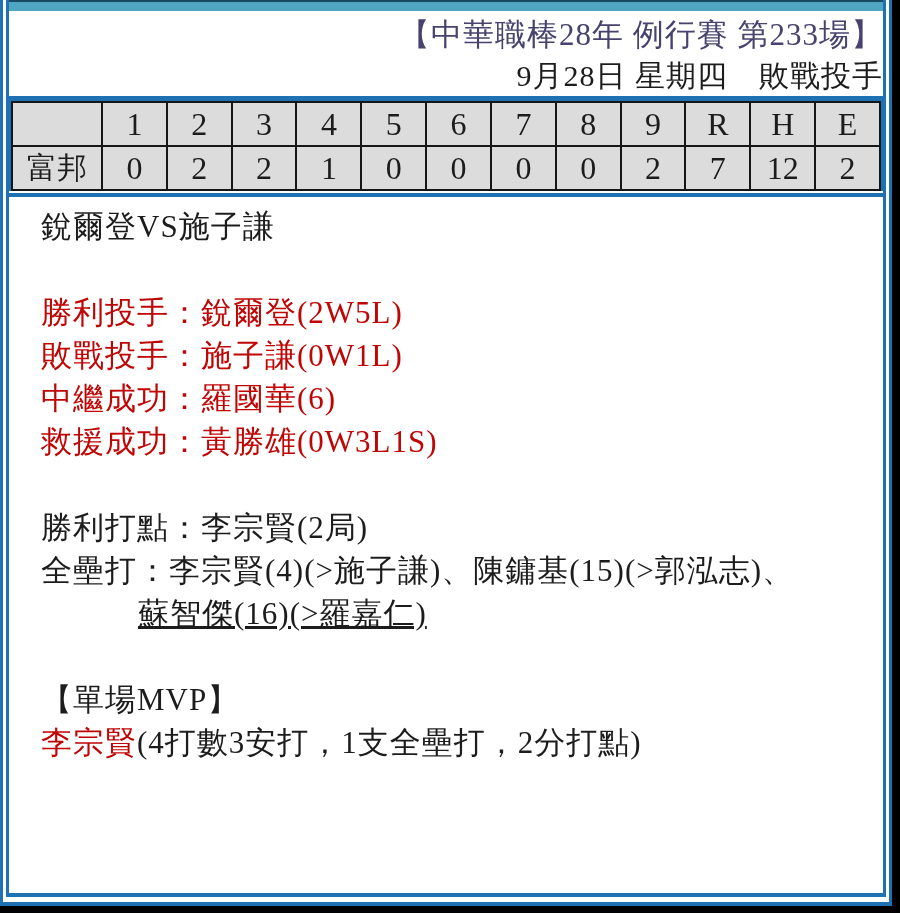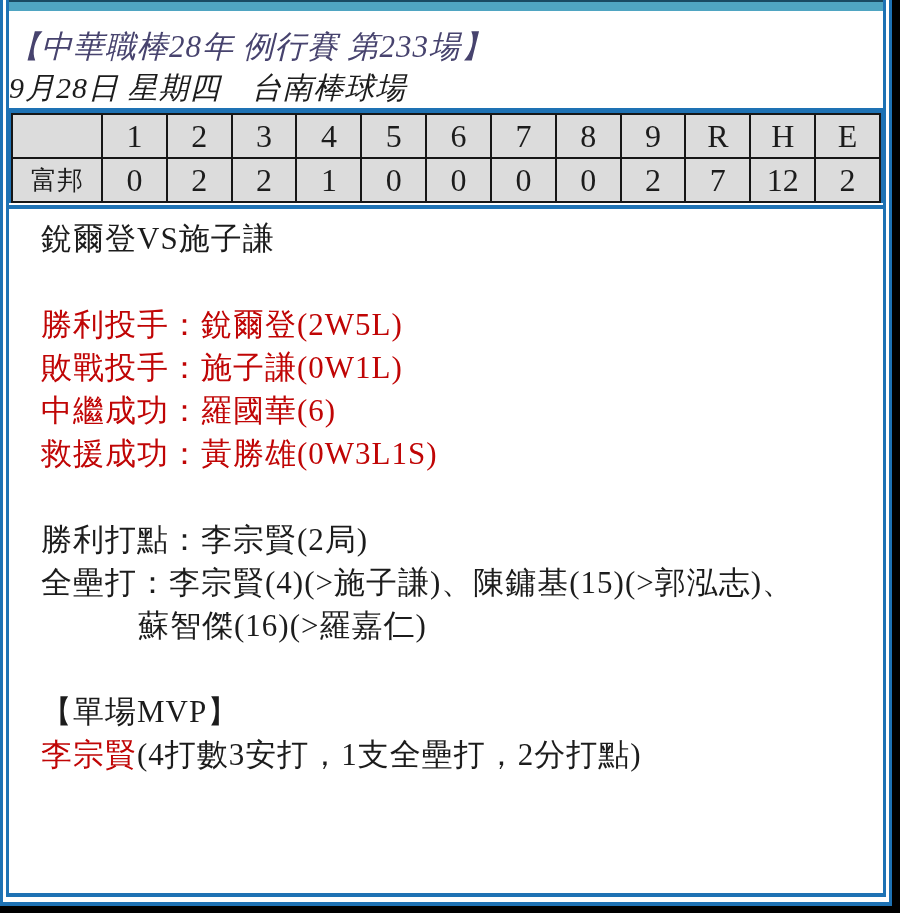--- a/index.html
+++ b/index.html
@@ -24,21 +24,21 @@
     background:#fff;
     border-left:9px double var(--blue);
     border-right:9px double var(--blue);
     border-bottom:13px double var(--blue);
   }
   .top-edge{
     height:11px;
     background:var(--teal);
     border-top:2px solid #194a63;
   }
-  .title-block{text-align:left;padding-top:15px;font-style:italic;}
+  .title-block{text-align:right;padding-top:3px;}
   .game-title{
     font-size:31px;line-height:42px;
     color:var(--purple);
     letter-spacing:1px;
   }
   .game-subtitle{
     font-size:30px;line-height:40px;
     color:var(--ink);
     letter-spacing:1px;
   }
@@ -57,47 +57,47 @@
   table.linescore td{
     border:2px solid #161616;
     text-align:center;
     font-weight:normal;
     font-size:32px;
     height:44px;
     padding:0;
     color:var(--ink);
   }
   table.linescore th.team-col,
-  table.linescore td.team-col{width:90px;font-size:26px;}
+  table.linescore td.team-col{width:90px;font-size:30px;}
   .red{color:var(--red);}
   .score-bottom-line{
     height:4px;background:var(--blue);margin-top:2px;
   }
   .content{
     padding:8px 10px 0 32px;
     font-size:31px;
     color:var(--ink);
   }
   .line{
     min-height:43px;line-height:43px;
     white-space:pre-wrap;
     letter-spacing:1px;
   }
-  .line.indent{padding-left:97px;}
+  .line.indent{padding-left:97px;text-decoration:underline;}
   .red-text{color:var(--red);}
 </style>
 </head>
 <body>
 
 <div class="page">
   <div class="top-edge"></div>
 
   <div class="title-block">
     <div class="game-title">【中華職棒28年 例行賽 第233場】</div>
-    <div class="game-subtitle">9月28日 星期四　台南棒球場</div>
+    <div class="game-subtitle">9月28日 星期四　敗戰投手</div>
   </div>
 
   <div class="score-wrap">
     <table class="linescore">
       <thead>
         <tr id="score-head">
             <th class="team-col"></th>
             <th>1</th>
             <th>2</th>
             <th>3</th>

